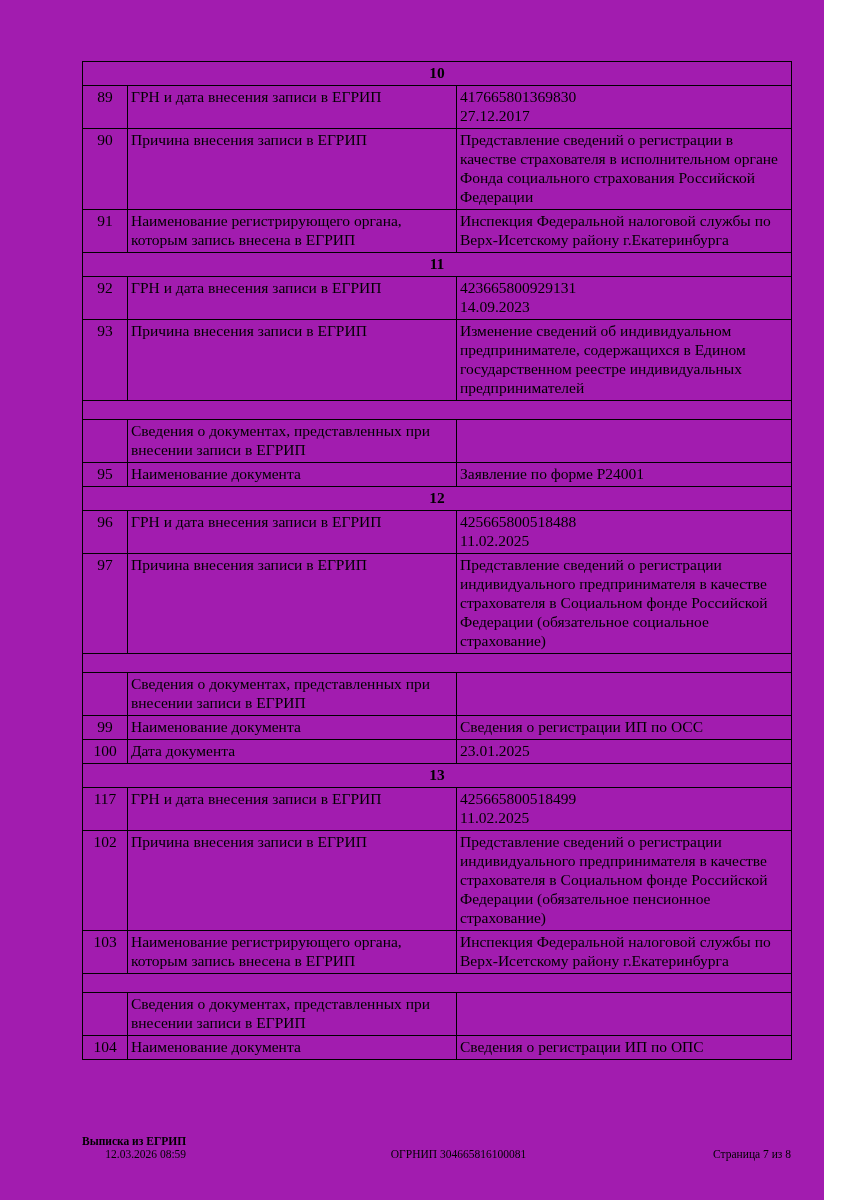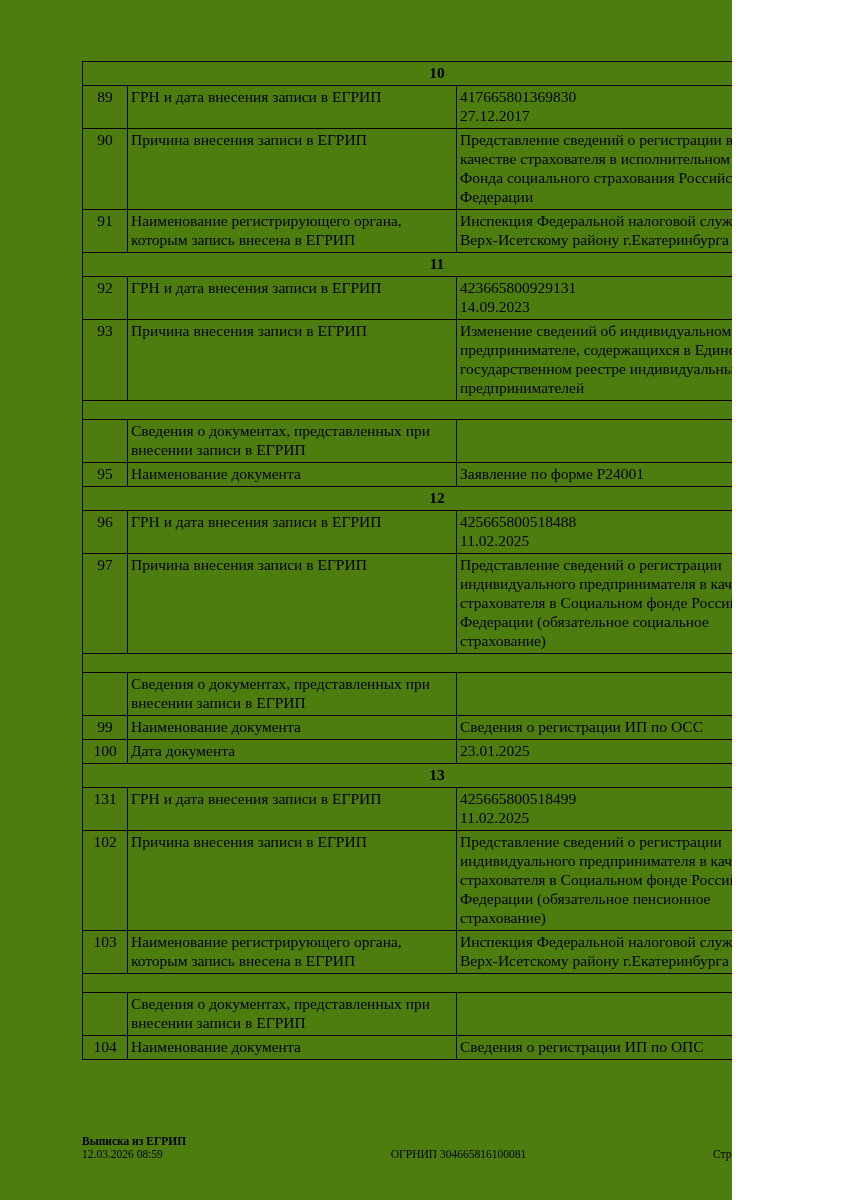--- a/index.html
+++ b/index.html
@@ -1,20 +1,20 @@
 <!DOCTYPE html>
 <html lang="ru"><head>
 <meta charset="utf-8">
 <style>
   html, body { margin: 0; padding: 0; background: #ffffff; }
   .page {
     position: relative;
-    width: 732px;
+    width: 824px;
     height: 1200px;
-    background: #4d7c0f;
+    background: #a21caf;
     color: #000000;
     font-family: "Liberation Serif", "DejaVu Serif", serif;
     overflow: hidden;
   }
   table.egrip {
     position: absolute;
     left: 82px;
     top: 61px;
     width: 709px;
     border-collapse: collapse;
@@ -34,20 +34,21 @@
   td.spacer-cell { height: 14px; padding: 0; }
   td.value { white-space: pre-line; }
   .footer {
     position: absolute;
     left: 82px;
     top: 1133px;
     width: 709px;
     height: 28px;
     font-size: 11.5px;
     line-height: 13px;
+    text-align: right;
   }
   .f-left  { position: absolute; left: 0; bottom: 0; }
   .f-title { font-weight: bold; }
   .f-center{ position: absolute; left: 50%; bottom: 0; transform: translateX(-50%); white-space: nowrap; margin-left: 22px; }
   .f-right { position: absolute; right: 0; bottom: 0; white-space: nowrap; margin-top: 48px; }
 </style>
 </head>
 <body>
 
 <div class="page">
@@ -134,21 +135,21 @@
         </tr>
         <tr>
           <td class="num">100</td>
           <td class="label">Дата документа</td>
           <td class="value">23.01.2025</td>
         </tr>
         <tr>
           <td colspan="3" class="section-cell">13</td>
         </tr>
         <tr>
-          <td class="num">131</td>
+          <td class="num">117</td>
           <td class="label">ГРН и дата внесения записи в ЕГРИП</td>
           <td class="value">425665800518499
 11.02.2025</td>
         </tr>
         <tr>
           <td class="num">102</td>
           <td class="label">Причина внесения записи в ЕГРИП</td>
           <td class="value">Представление сведений о регистрации индивидуального предпринимателя в качестве страхователя в Социальном фонде Российской Федерации (обязательное пенсионное страхование)</td>
         </tr>
         <tr>

